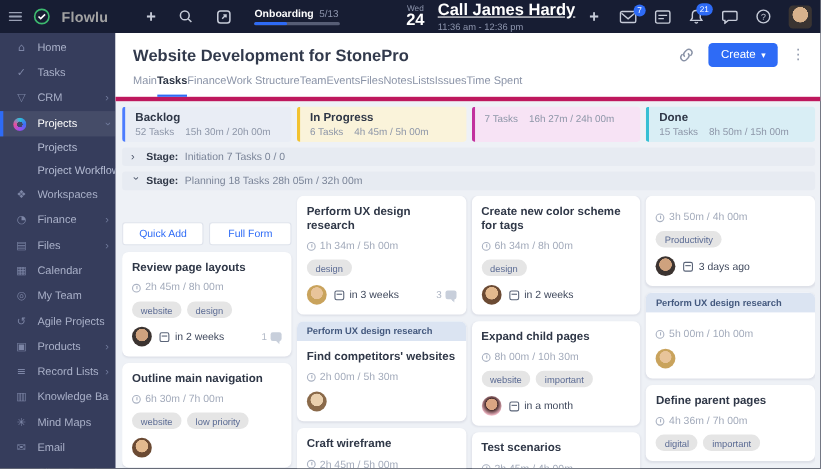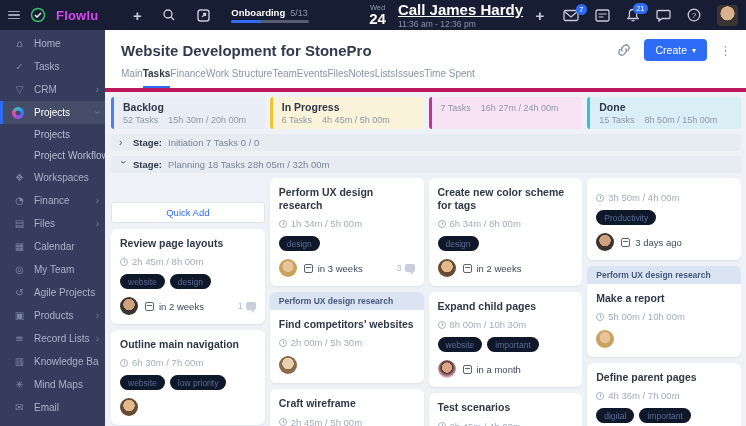--- a/index.html
+++ b/index.html
@@ -3,21 +3,21 @@
 <meta charset="utf-8">
 <style>
   html,body{margin:0;padding:0;background:#0d1224;}
   *{box-sizing:border-box;font-family:"Liberation Sans","DejaVu Sans",sans-serif;}
   .app{width:746px;height:426px;overflow:hidden;display:flex;flex-direction:column;background:#eef1f6;position:relative;}
   
   .topbar{height:30px;flex:0 0 30px;background:#171d33;display:flex;align-items:center;padding:0 8px;gap:10px;color:#c6cbd8;}
   .hamb{width:12px;display:flex;flex-direction:column;gap:2px;cursor:pointer;}
   .hamb i{height:1.5px;background:#9aa1b5;border-radius:1px;}
   .logo{display:flex;align-items:center;}
-  .brand{color:#d946ef;font-size:13px;font-weight:bold;letter-spacing:.2px;margin-right:22px;}
+  .brand{color:#a3a3a3;font-size:13px;font-weight:bold;letter-spacing:.2px;margin-right:22px;}
   .tb-ic{display:inline-flex;align-items:center;justify-content:center;position:relative;cursor:pointer;color:#c6cbd8;}
   .tb-ic.plus{font-size:15px;font-weight:bold;color:#c6cbd8;width:14px;}
   .onb{display:flex;flex-direction:column;gap:2px;margin-left:10px;cursor:pointer;}
   .onb-row{display:flex;gap:5px;align-items:baseline;}
   .onb-label{color:#fff;font-size:9.5px;font-weight:bold;}
   .onb-count{color:#8d95ad;font-size:9px;}
   .onb-bar{width:78px;height:3px;background:#565d75;border-radius:2px;overflow:hidden;}
   .onb-bar i{display:block;height:100%;background:#2e6bf6;border-radius:2px;}
   .spacer{flex:1;}
   .tb-date{display:flex;flex-direction:column;align-items:center;line-height:1;cursor:pointer;margin-right:2px;}
@@ -69,21 +69,21 @@
   .add-btn{flex:1;background:#fff;border:1px solid #dfe3ec;border-radius:3px;color:#2e6bf6;font-size:9.5px;padding:4px 0;cursor:pointer;}
   
   .card{background:#fff;border-radius:6px;box-shadow:0 1px 2px rgba(20,30,60,.08);cursor:pointer;overflow:hidden;flex:0 0 auto;}
   .card-parent{background:#dbe4f2;color:#44597e;font-size:8.5px;font-weight:bold;padding:4px 9px;white-space:nowrap;overflow:hidden;}
   .card-body{padding:8px 9px 9px;}
   .card-title{font-size:10.5px;font-weight:bold;color:#2f3747;line-height:1.25;}
   .card-time{display:flex;align-items:center;gap:4px;margin-top:6px;font-size:9.5px;color:#a3abbb;white-space:nowrap;}
   .clock{width:8px;height:8px;border:1px solid #aab2c2;border-radius:50%;position:relative;flex:0 0 8px;}
   .clock::after{content:'';position:absolute;left:3px;top:1px;width:1px;height:3px;background:#aab2c2;}
   .card-tags{display:flex;gap:5px;margin-top:7px;flex-wrap:wrap;}
-  .tag{background:#0f172a;color:#5b6b94;font-size:8.5px;padding:2.5px 8px;border-radius:9px;white-space:nowrap;cursor:pointer;}
+  .tag{background:#e5e5e5;color:#5b6b94;font-size:8.5px;padding:2.5px 8px;border-radius:9px;white-space:nowrap;cursor:pointer;}
   .card-foot{display:flex;align-items:center;gap:7px;margin-top:8px;}
   .avatar{width:18px;height:18px;border-radius:50%;flex:0 0 18px;cursor:pointer;}
   .av1{background:radial-gradient(circle at 50% 42%,#cfa27e 40%,#3b3330 43%);}
   .av2{background:radial-gradient(circle at 50% 42%,#e3b98e 40%,#6b4a33 43%);}
   .av3{background:radial-gradient(circle at 50% 42%,#e8c49a 38%,#c9a35c 41%);}
   .av4{background:radial-gradient(circle at 50% 42%,#ead0ae 40%,#8a6a4a 43%);}
   .av5{background:radial-gradient(circle at 50% 42%,#dba583 36%,#4a2e2e 39%,#f0b7c4 72%);}
   .due{display:flex;align-items:center;gap:5px;font-size:9.5px;color:#3f485c;white-space:nowrap;}
   .cal{width:9px;height:9px;border:1px solid #5a6478;border-radius:2px;position:relative;flex:0 0 9px;}
   .cal::before{content:'';position:absolute;left:1px;right:1px;top:2px;height:1px;background:#5a6478;}
@@ -324,20 +324,21 @@
             <div class="stage-bar">
               <span class="stage-chev rot90">›</span>
               <span class="stage-label">Stage:</span>
               <span class="stage-text">Planning 18 Tasks 28h 05m / 32h 00m</span>
             </div>
           </div>
         <div class="kgrid board">
           <div class="kcol" id="col-0">
             <div class="addrow">
               <button class="add-btn">Quick Add</button>
+              <button class="add-btn">Full Form</button>
             </div>
           <div class="card">
                 <div class="card-body">
                   <div class="card-title">Review page layouts</div>
                   <div class="card-time">
                     <span class="clock"></span>
                     <span>2h 45m / 8h 00m</span>
                   </div>
                   <div class="card-tags">
                     <span class="tag">website</span>
@@ -490,21 +491,20 @@
                     <span class="due">
                       <span class="cal"></span>
                       <span>3 days ago</span>
                     </span>
                   </div>
                 </div>
               </div>
               <div class="card">
                 <div class="card-parent">Perform UX design research</div>
                 <div class="card-body">
-                  <div class="card-title">Make a report</div>
                   <div class="card-time">
                     <span class="clock"></span>
                     <span>5h 00m / 10h 00m</span>
                   </div>
                   <div class="card-foot">
                     <span class="avatar av3"></span>
                   </div>
                 </div>
               </div>
               <div class="card">

